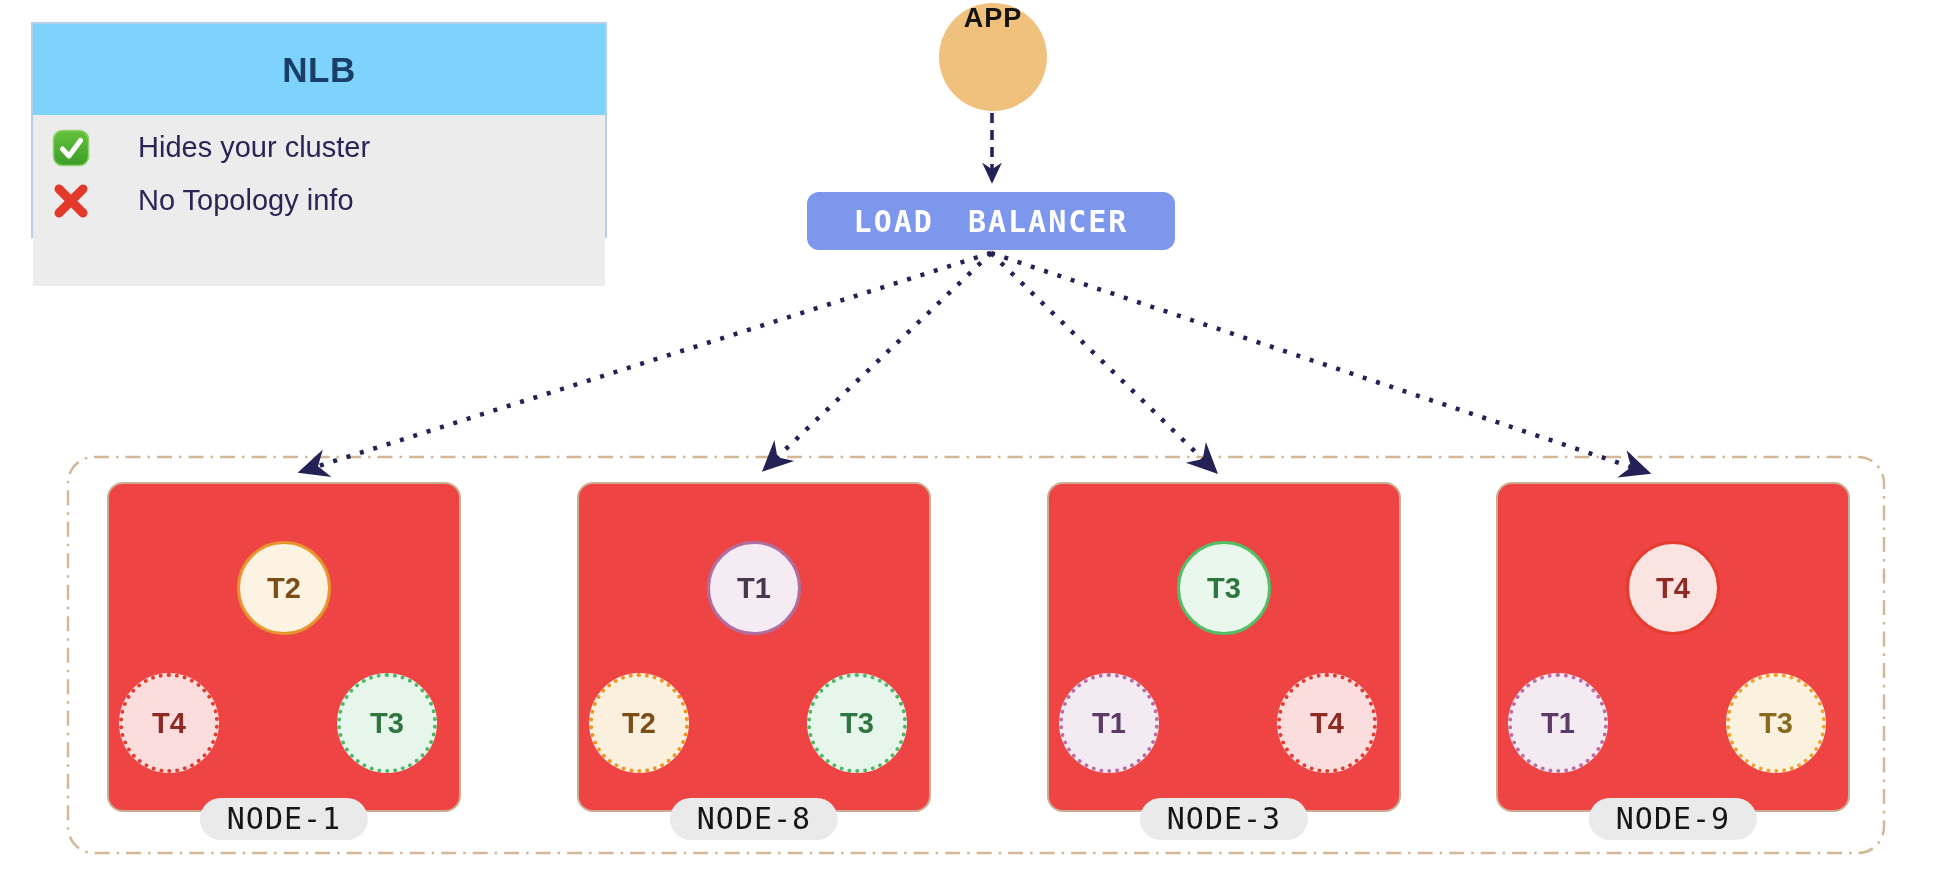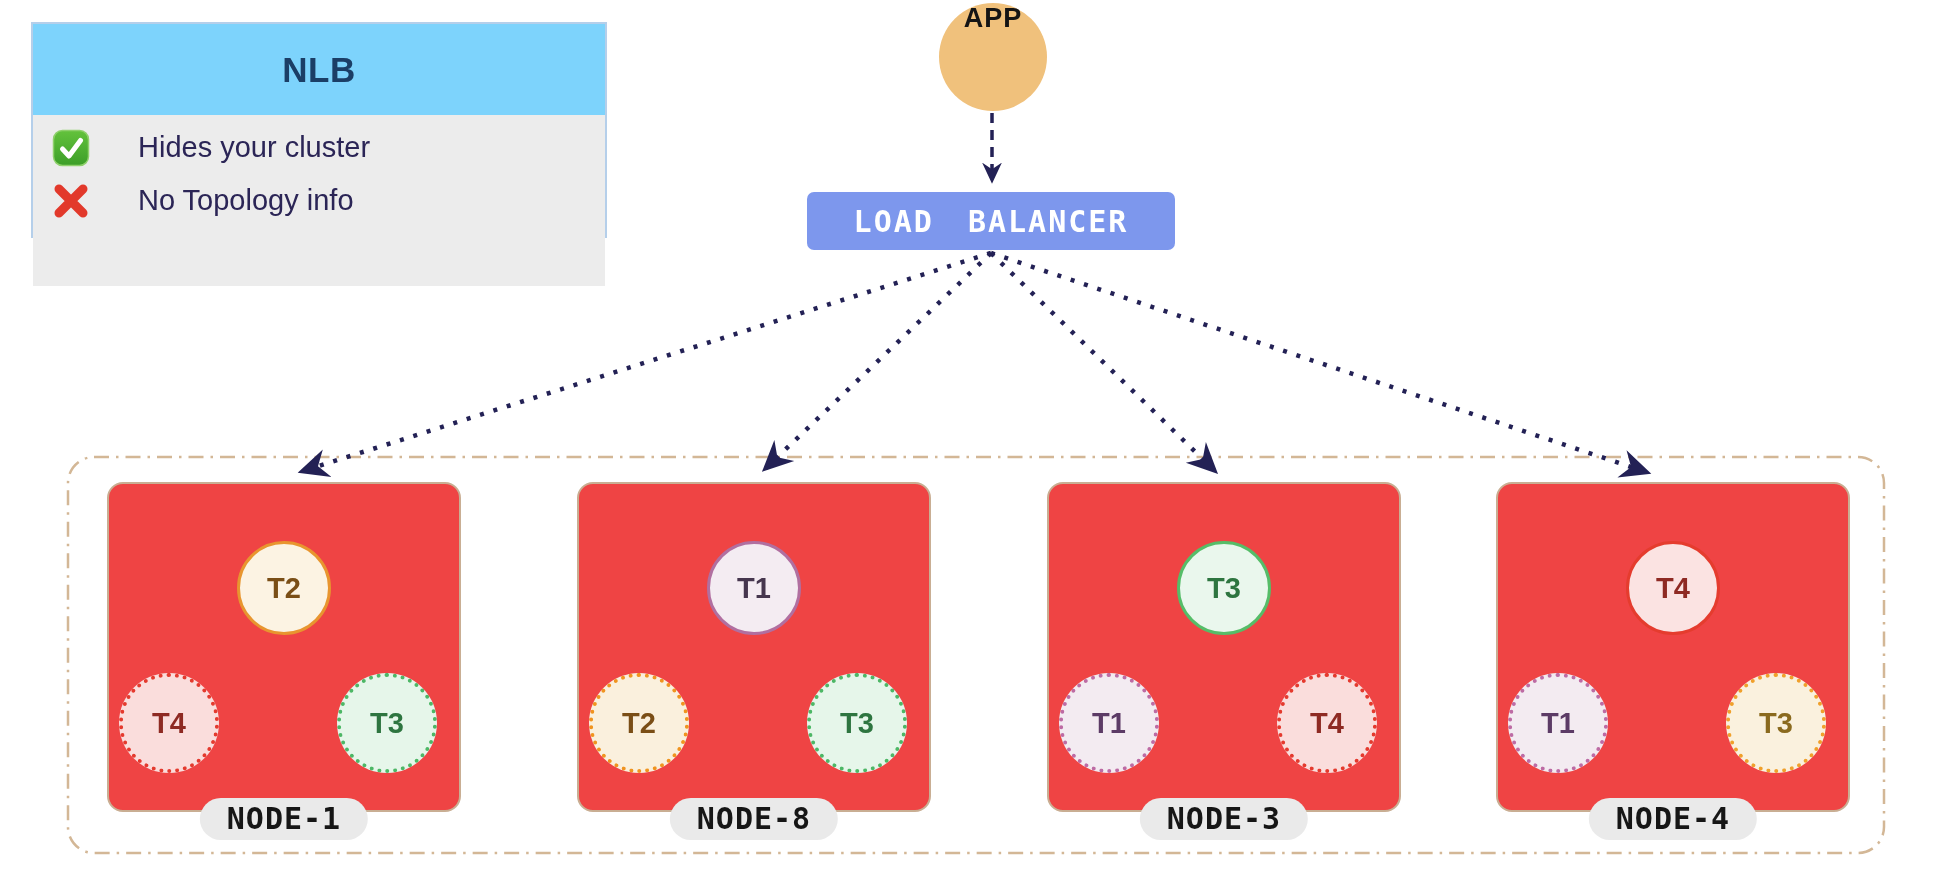--- a/index.html
+++ b/index.html
@@ -19,21 +19,21 @@
   .legend-row{height:53px;display:flex;align-items:center;padding-left:19px;}
   .legend-icon{width:38px;height:38px;flex:0 0 38px;display:flex;align-items:center;}
   .legend-text{margin-left:48px;font-size:29px;color:#2B2556;font-weight:500;}
 
   
   .app-circle{position:absolute;left:939px;top:3px;width:108px;height:108px;
               border-radius:50%;background:#F0C17C;display:flex;align-items:flex-start;
               justify-content:center;z-index:4;}
   .app-label{font-size:27px;font-weight:800;color:#141414;letter-spacing:1px;}
   .lb-box{position:absolute;left:807px;top:192px;width:368px;height:58px;
-          background:#7D97ED;border-radius:7px;display:flex;align-items:center;
+          background:#7D97ED;border-radius:12px;display:flex;align-items:center;
           justify-content:center;z-index:4;}
   .lb-label{font-family:"DejaVu Sans Mono", monospace;font-size:30px;font-weight:700;
             color:#ffffff;letter-spacing:2px;word-spacing:14px;}
 
   
   .node-box{position:absolute;top:482px;width:354px;height:330px;box-sizing:border-box;
             background:#ef4444;border:2.5px solid #C9AE93;border-radius:16px;z-index:2;}
   .node-1{left:107px;} .node-2{left:577px;} .node-3{left:1047px;} .node-4{left:1496px;}
 
   .tablet{position:absolute;border-radius:50%;display:flex;align-items:center;
@@ -48,21 +48,21 @@
   .solid-red   {background:#FBE3E2;border:3px solid #E53C2E;color:#8E2A23;}
   .dot-red    {background:#FADDDC;border:4.5px dotted #E43A2E;color:#8E2A23;}
   .dot-green  {background:#E6F6EA;border:4.5px dotted #4DB766;color:#2E7540;}
   .dot-orange {background:#FAF0DD;border:4.5px dotted #F0941F;color:#7A4E16;}
   .dot-purple {background:#F3EBF1;border:4.5px dotted #BD6BA4;color:#5C3B66;}
   .dot-gold   {background:#FAF1DE;border:4.5px dotted #F0A02B;color:#8A6A1E;}
 
   .node-pill{position:absolute;left:50%;transform:translateX(-50%);bottom:-30px;
              height:42px;line-height:42px;padding:0 27px;border-radius:21px;
              background:#EAEAEA;font-family:"DejaVu Sans Mono", monospace;
-             font-size:30px;font-weight:700;color:#161616;letter-spacing:1px;
+             font-size:30px;font-weight:400;color:#161616;letter-spacing:1px;
              white-space:nowrap;z-index:3;}
 </style>
 </head>
 <body>
 
 <svg id="overlay" viewBox="0 0 1941 875" xmlns="http://www.w3.org/2000/svg">
   <defs>
     <marker id="ah" viewBox="0 0 12 12" refX="9.5" refY="6" markerWidth="32" markerHeight="32" orient="auto" markerUnits="userSpaceOnUse">
       <path d="M0,0.6 L11.6,6 L0,11.4 L3.6,6 Z" fill="#232155"></path>
     </marker>
@@ -160,14 +160,14 @@
 <div class="node-box node-4">
   <div class="tablet tablet-primary solid-red">
     <span>T4</span>
   </div>
   <div class="tablet tablet-left dot-purple">
     <span>T1</span>
   </div>
   <div class="tablet tablet-right dot-gold">
     <span>T3</span>
   </div>
-  <div class="node-pill">NODE-4</div>
+  <div class="node-pill">NODE-9</div>
 </div>
 
 </body></html>

